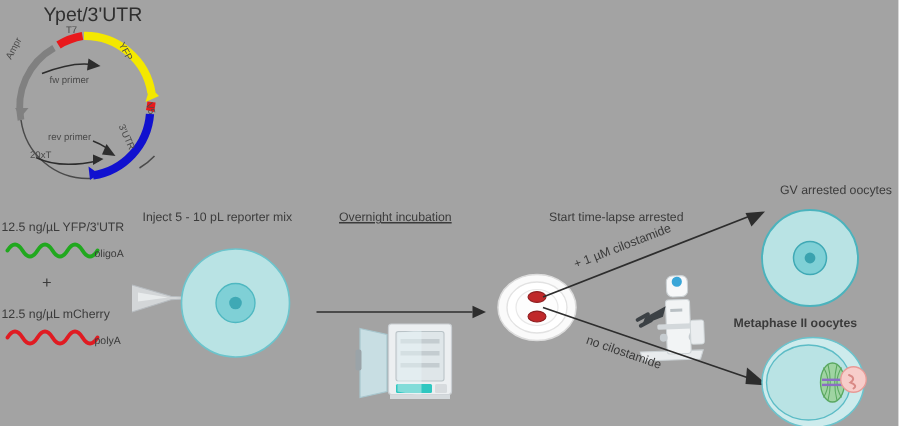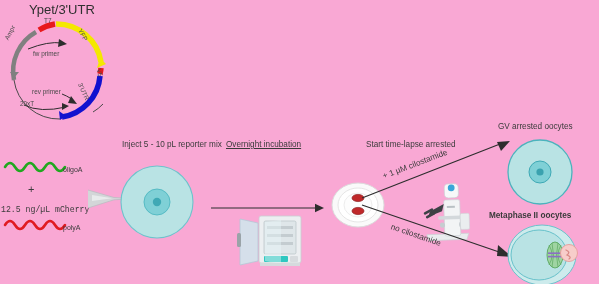--- a/index.html
+++ b/index.html
@@ -8,21 +8,21 @@
     background: #ffffff;
   }
   body {
     font-family: "Liberation Sans", sans-serif;
     color: #3c3c3c;
   }
   #canvas {
     position: relative;
     width: 599px;
     height: 284px;
-    background: #f9a8d4;
+    background: #a3a3a3;
     overflow: hidden;
   }
   .abs { position: absolute; }
   .lbl {
     font-size: 8.2px;
     color: #3b3b3b;
     white-space: nowrap;
     line-height: 1.15;
   }
   .lbl-title {
@@ -82,38 +82,39 @@
 
   <div class="abs lbl-plasmid" style="left:2px; top:29px; transform:rotate(-62deg);">Ampr</div>
   <div class="abs lbl-plasmid" style="left:44px; top:17px;">T7</div>
   <div class="abs lbl-plasmid" style="left:77px; top:31px; transform:rotate(62deg);">YFP</div>
   <div class="abs lbl-plasmid" style="left:96px; top:69px; transform:rotate(74deg);">V5</div>
   <div class="abs lbl-plasmid" style="left:75px; top:88px; transform:rotate(66deg);">3'UTR</div>
   <div class="abs lbl-plasmid" style="left:20px; top:100px;">20xT</div>
   <div class="abs lbl-plasmid" style="left:33px; top:50px;">fw primer</div>
   <div class="abs lbl-plasmid" style="left:32px; top:88px;">rev primer</div>
 
+  <div class="abs lbl" style="left:1px; top:147px;">12.5 ng/µL YFP/3'UTR</div>
   <div class="abs" style="left:4px; top:158px;">
     <svg width="68" height="16" viewBox="0 0 68 16">
       <path d="M 1 9 Q 6 1 11 9 T 21 9 T 31 9 T 41 9 T 51 9 T 61 9" fill="none" stroke="#21a81f" stroke-width="2.6" stroke-linecap="round"></path>
     </svg>
   </div>
   <div class="abs lbl-sm" style="left:63px; top:166px;">oligoA</div>
 
   <div class="abs lbl" style="left:28px; top:183px; font-size:11px;">+</div>
 
-  <div class="abs lbl" style="left:1px; top:205px;font-family:Liberation Mono, monospace;">12.5 ng/µL mCherry</div>
+  <div class="abs lbl" style="left:1px; top:205px;">12.5 ng/µL mCherry</div>
   <div class="abs" style="left:4px; top:216px;">
     <svg width="68" height="16" viewBox="0 0 68 16">
       <path d="M 1 9 Q 6 1 11 9 T 21 9 T 31 9 T 41 9 T 51 9 T 61 9" fill="none" stroke="#e01b22" stroke-width="2.6" stroke-linecap="round"></path>
     </svg>
   </div>
   <div class="abs lbl-sm" style="left:63px; top:224px;">polyA</div>
 
-  <div class="abs lbl" style="left:122px; top:140px;">Inject 5 - 10 pL reporter mix</div>
+  <div class="abs lbl" style="left:95px; top:140px;">Inject 5 - 10 pL reporter mix</div>
 
   <div class="abs" style="left:88px; top:186px;">
     <svg width="48" height="26" viewBox="0 0 48 26">
       <path d="M 0 4 L 26 11.5 L 46 12.6 L 26 13.8 L 0 22 Z" fill="#d3d6d8"></path>
       <path d="M 0 4 L 26 11.5 L 46 12.6" fill="none" stroke="#b7bcc0" stroke-width="0.7"></path>
       <path d="M 0 22 L 26 13.8 L 46 12.6" fill="none" stroke="#b7bcc0" stroke-width="0.7"></path>
       <path d="M 4 9 L 24 12.3 L 4 15" fill="#eef0f1" opacity="0.8"></path>
     </svg>
   </div>
 
@@ -204,21 +205,21 @@
   <div class="abs lbl" style="left:383px; top:172px; transform:rotate(-21deg); transform-origin:left center;">+ 1 µM cilostamide</div>
 
   <div class="abs" style="left:360px; top:203px;">
     <svg width="158" height="60" viewBox="0 0 158 60">
       <line x1="2" y1="2" x2="142" y2="50" stroke="#2d2d2d" stroke-width="1.2"></line>
       <polygon points="138,42 152,54 137,53" fill="#2d2d2d"></polygon>
     </svg>
   </div>
   <div class="abs lbl" style="left:391px; top:222px; transform:rotate(19deg); transform-origin:left center;">no cilostamide</div>
 
-  <div class="abs lbl" style="left:498px; top:122px;">GV arrested oocytes</div>
+  <div class="abs lbl" style="left:520px; top:122px;">GV arrested oocytes</div>
 
   <div class="abs" style="left:505px; top:137px;">
     <svg width="70" height="70" viewBox="0 0 70 70">
       <circle cx="35" cy="35" r="32" fill="#b9e3e4" stroke="#4bb3bd" stroke-width="1.3"></circle>
       <circle cx="35" cy="35" r="11" fill="#7fd0d6" stroke="#3fa9b5" stroke-width="1"></circle>
       <circle cx="35" cy="35" r="3.6" fill="#3aa2af"></circle>
     </svg>
   </div>
 
   <div class="abs lbl" style="left:489px; top:211px;font-weight:bold;">Metaphase II oocytes</div>

